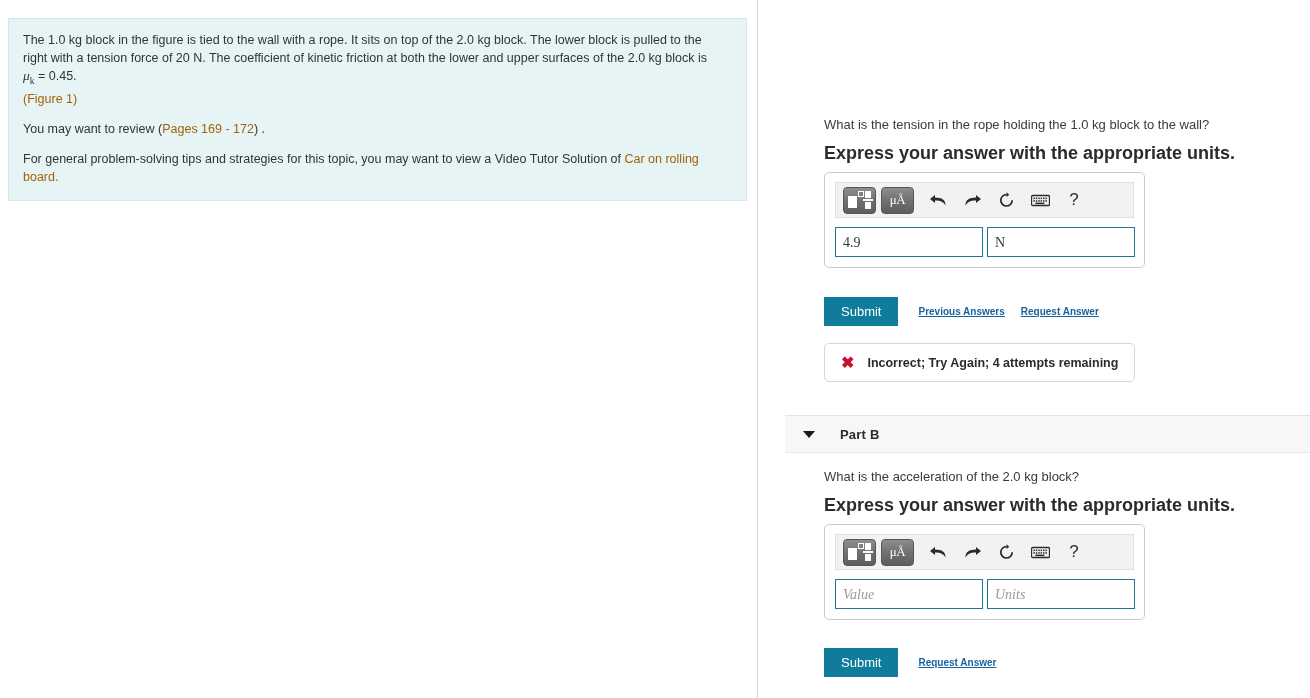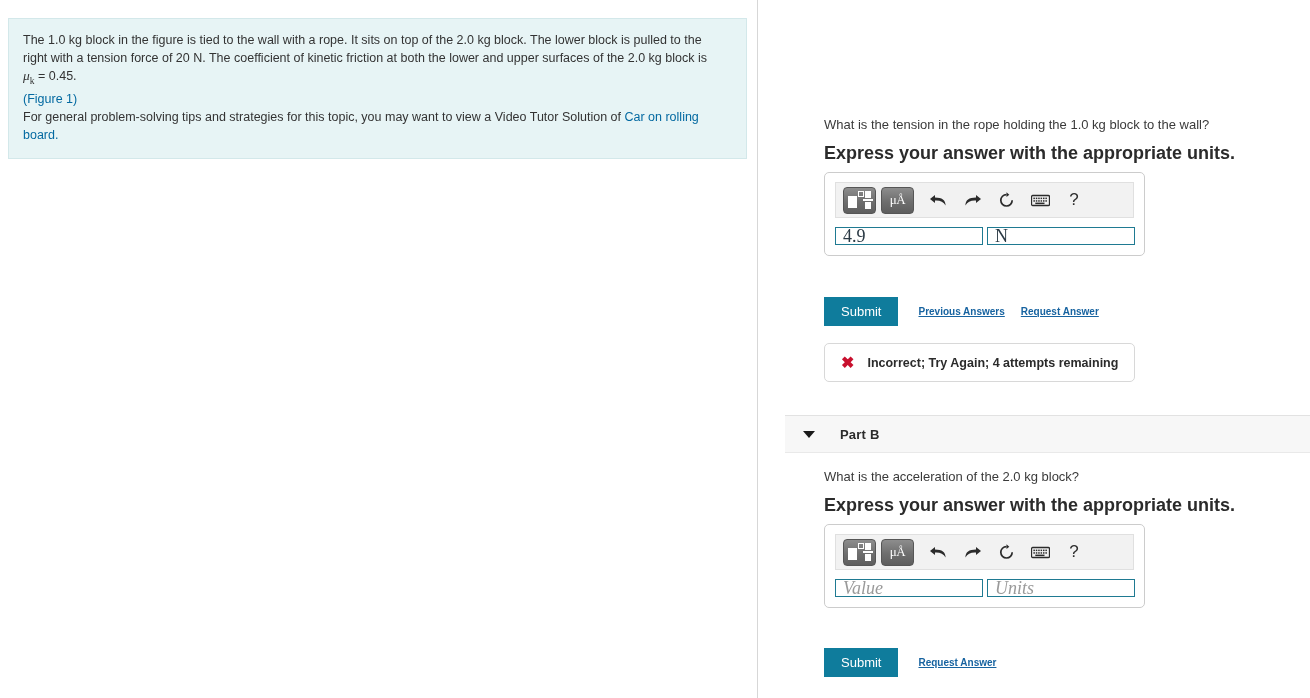--- a/index.html
+++ b/index.html
@@ -34,21 +34,21 @@
   }
   .prob-para {
     font-size: 12.5px;
     line-height: 18px;
     color: #333333;
     margin: 0 8px 12px 0;
   }
   .prob-para:last-child { margin-bottom: 0; }
   .prob-para.tight { margin-bottom: 0; }
   .lnk {
-    color: #0369a1;
+    color: #a16207;
     text-decoration: none;
   }
   .mu {
     font-family: "Liberation Serif", serif;
     font-style: italic;
     font-size: 13.5px;
   }
   .mu sub {
     font-style: normal;
     font-size: 9.5px;
@@ -178,25 +178,25 @@
   .tb-icon.qmark {
     font-size: 17px;
     color: #2e2e2e;
   }
 
   .fields {
     display: flex;
     margin-top: 9px;
   }
   .fld {
-    height: 18px;
+    height: 30px;
     border: 1px solid #1f7a92;
     background: #ffffff;
     font-family: "Liberation Serif", serif;
-    font-size: 18px;
+    font-size: 14px;
     color: #2b3a45;
     padding: 0 7px;
     line-height: 31px;
     outline: none;
   }
   .fld::placeholder {
     color: #9a9a9a;
     font-style: italic;
     font-family: "Liberation Serif", serif;
   }
@@ -264,20 +264,23 @@
     <div id="problem-box">
 
       <p class="prob-para tight">
         <span>The 1.0 kg block in the figure is tied to the wall with a rope. It sits on top of the 2.0 kg block. The lower block is pulled to the right with a tension force of 20 N. The coefficient of kinetic friction at both the lower and upper surfaces of the 2.0 kg block is</span>
         <br>
         <span class="mu"><span>μ</span><sub>k</sub></span><span> = 0.45.</span>
         <br>
         <span class="lnk">(Figure 1)</span>
       </p>
 
+      <p class="prob-para" style="margin-top:12px;">
+        <span>You may want to review (</span><span class="lnk">Pages 169 - 172</span><span>) .</span>
+      </p>
 
       <p class="prob-para">
         <span>For general problem-solving tips and strategies for this topic, you may want to view a Video Tutor Solution of </span><span class="lnk">Car on rolling board</span><span class="lnk">.</span>
       </p>
 
     </div>
   </div>
 
   <div id="right-panel">
 

